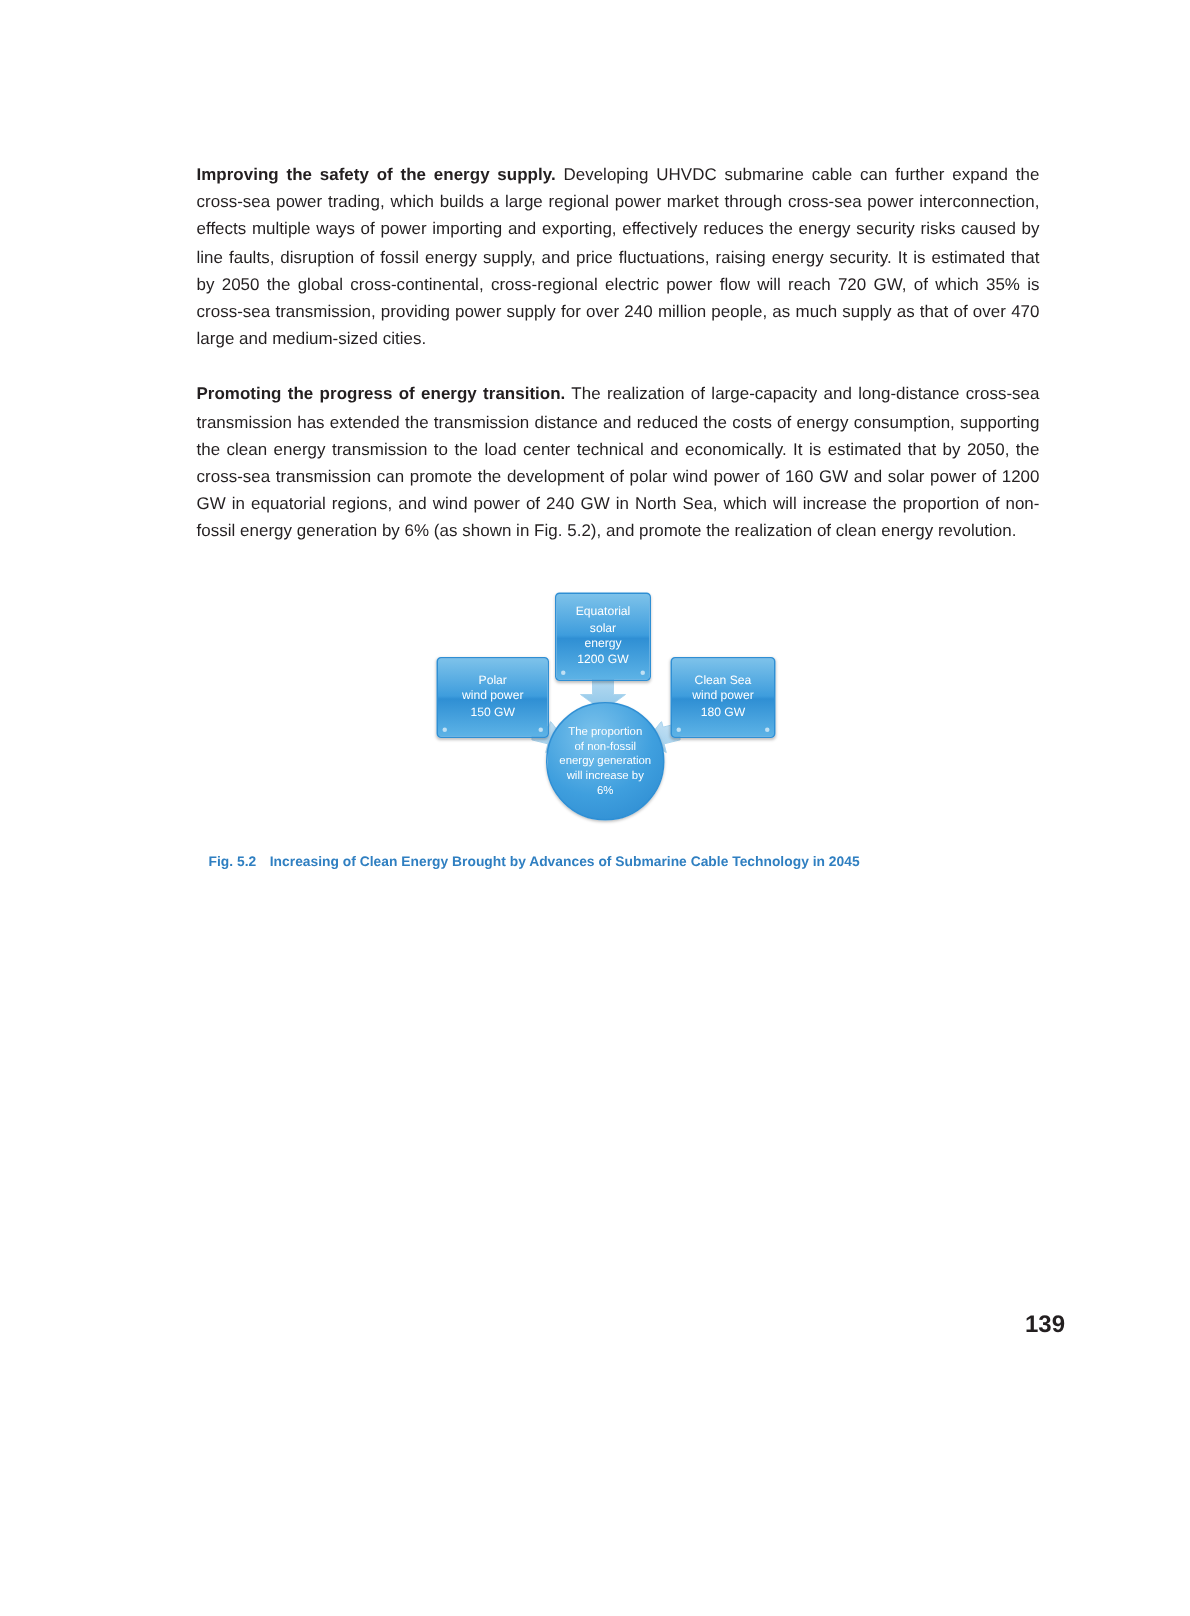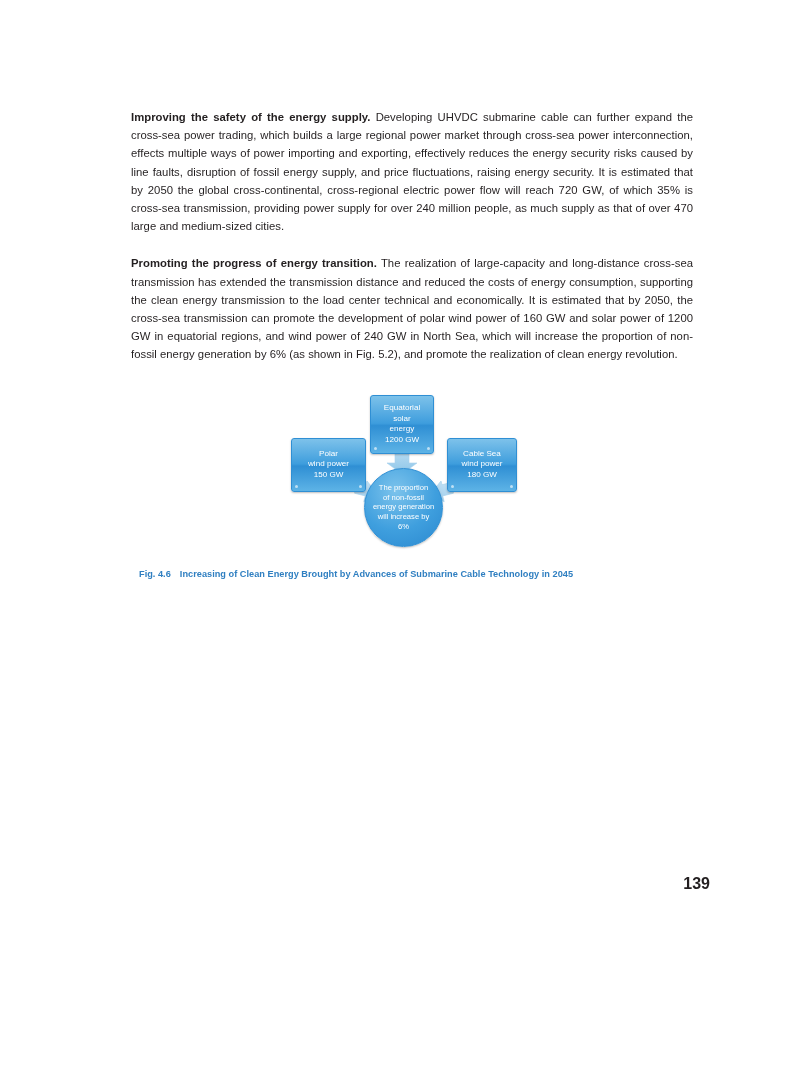--- a/index.html
+++ b/index.html
@@ -194,40 +194,40 @@
         <div class="node box" id="node-polar">
           <div class="lines">
             <div>Polar</div>
             <div>wind power</div>
             <div>150 GW</div>
           </div>
         </div>
 
         <div class="node box" id="node-northsea">
           <div class="lines">
-            <div>Cable Sea</div>
+            <div>Clean Sea</div>
             <div>wind power</div>
             <div>180 GW</div>
           </div>
         </div>
 
         <div class="node" id="node-result">
           <div class="lines">
             <div>The proportion</div>
             <div>of non-fossil</div>
             <div>energy generation</div>
             <div>will increase by</div>
             <div>6%</div>
           </div>
         </div>
 
       </div>
 
       <div class="fig-caption">
-        <span class="fig-num">Fig. 4.6</span><span>Increasing of Clean Energy Brought by Advances of Submarine Cable Technology in 2045</span>
+        <span class="fig-num">Fig. 5.2</span><span>Increasing of Clean Energy Brought by Advances of Submarine Cable Technology in 2045</span>
       </div>
 
     </div>
 
   </div>
 
   <div class="page-number">139</div>
 
 </div>
 

